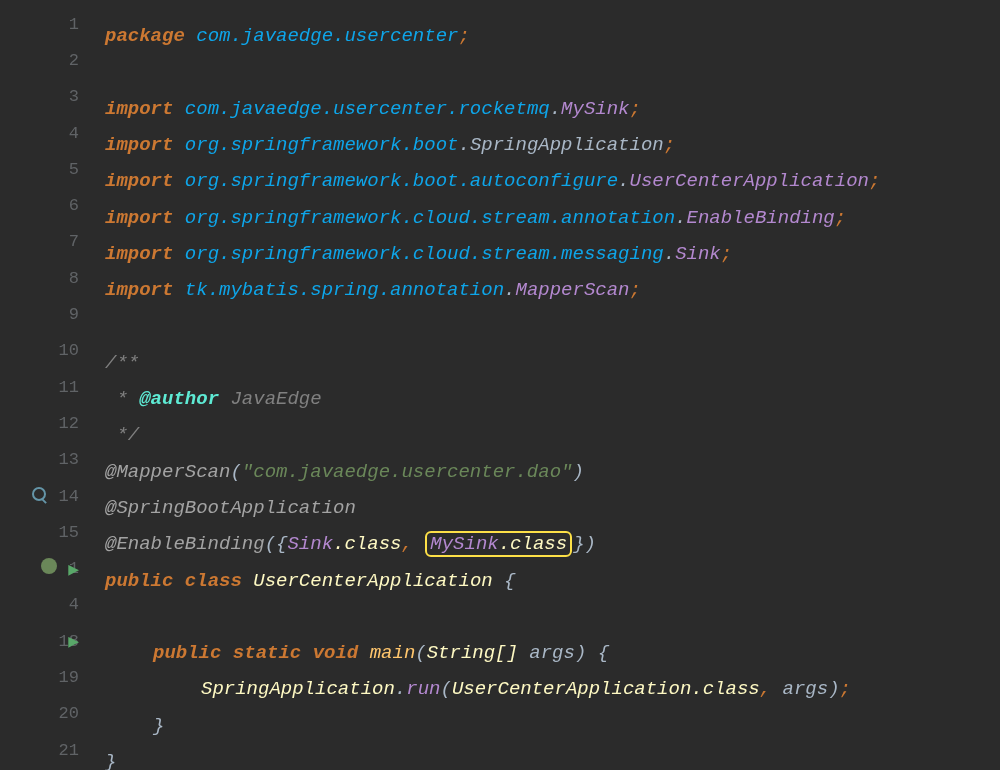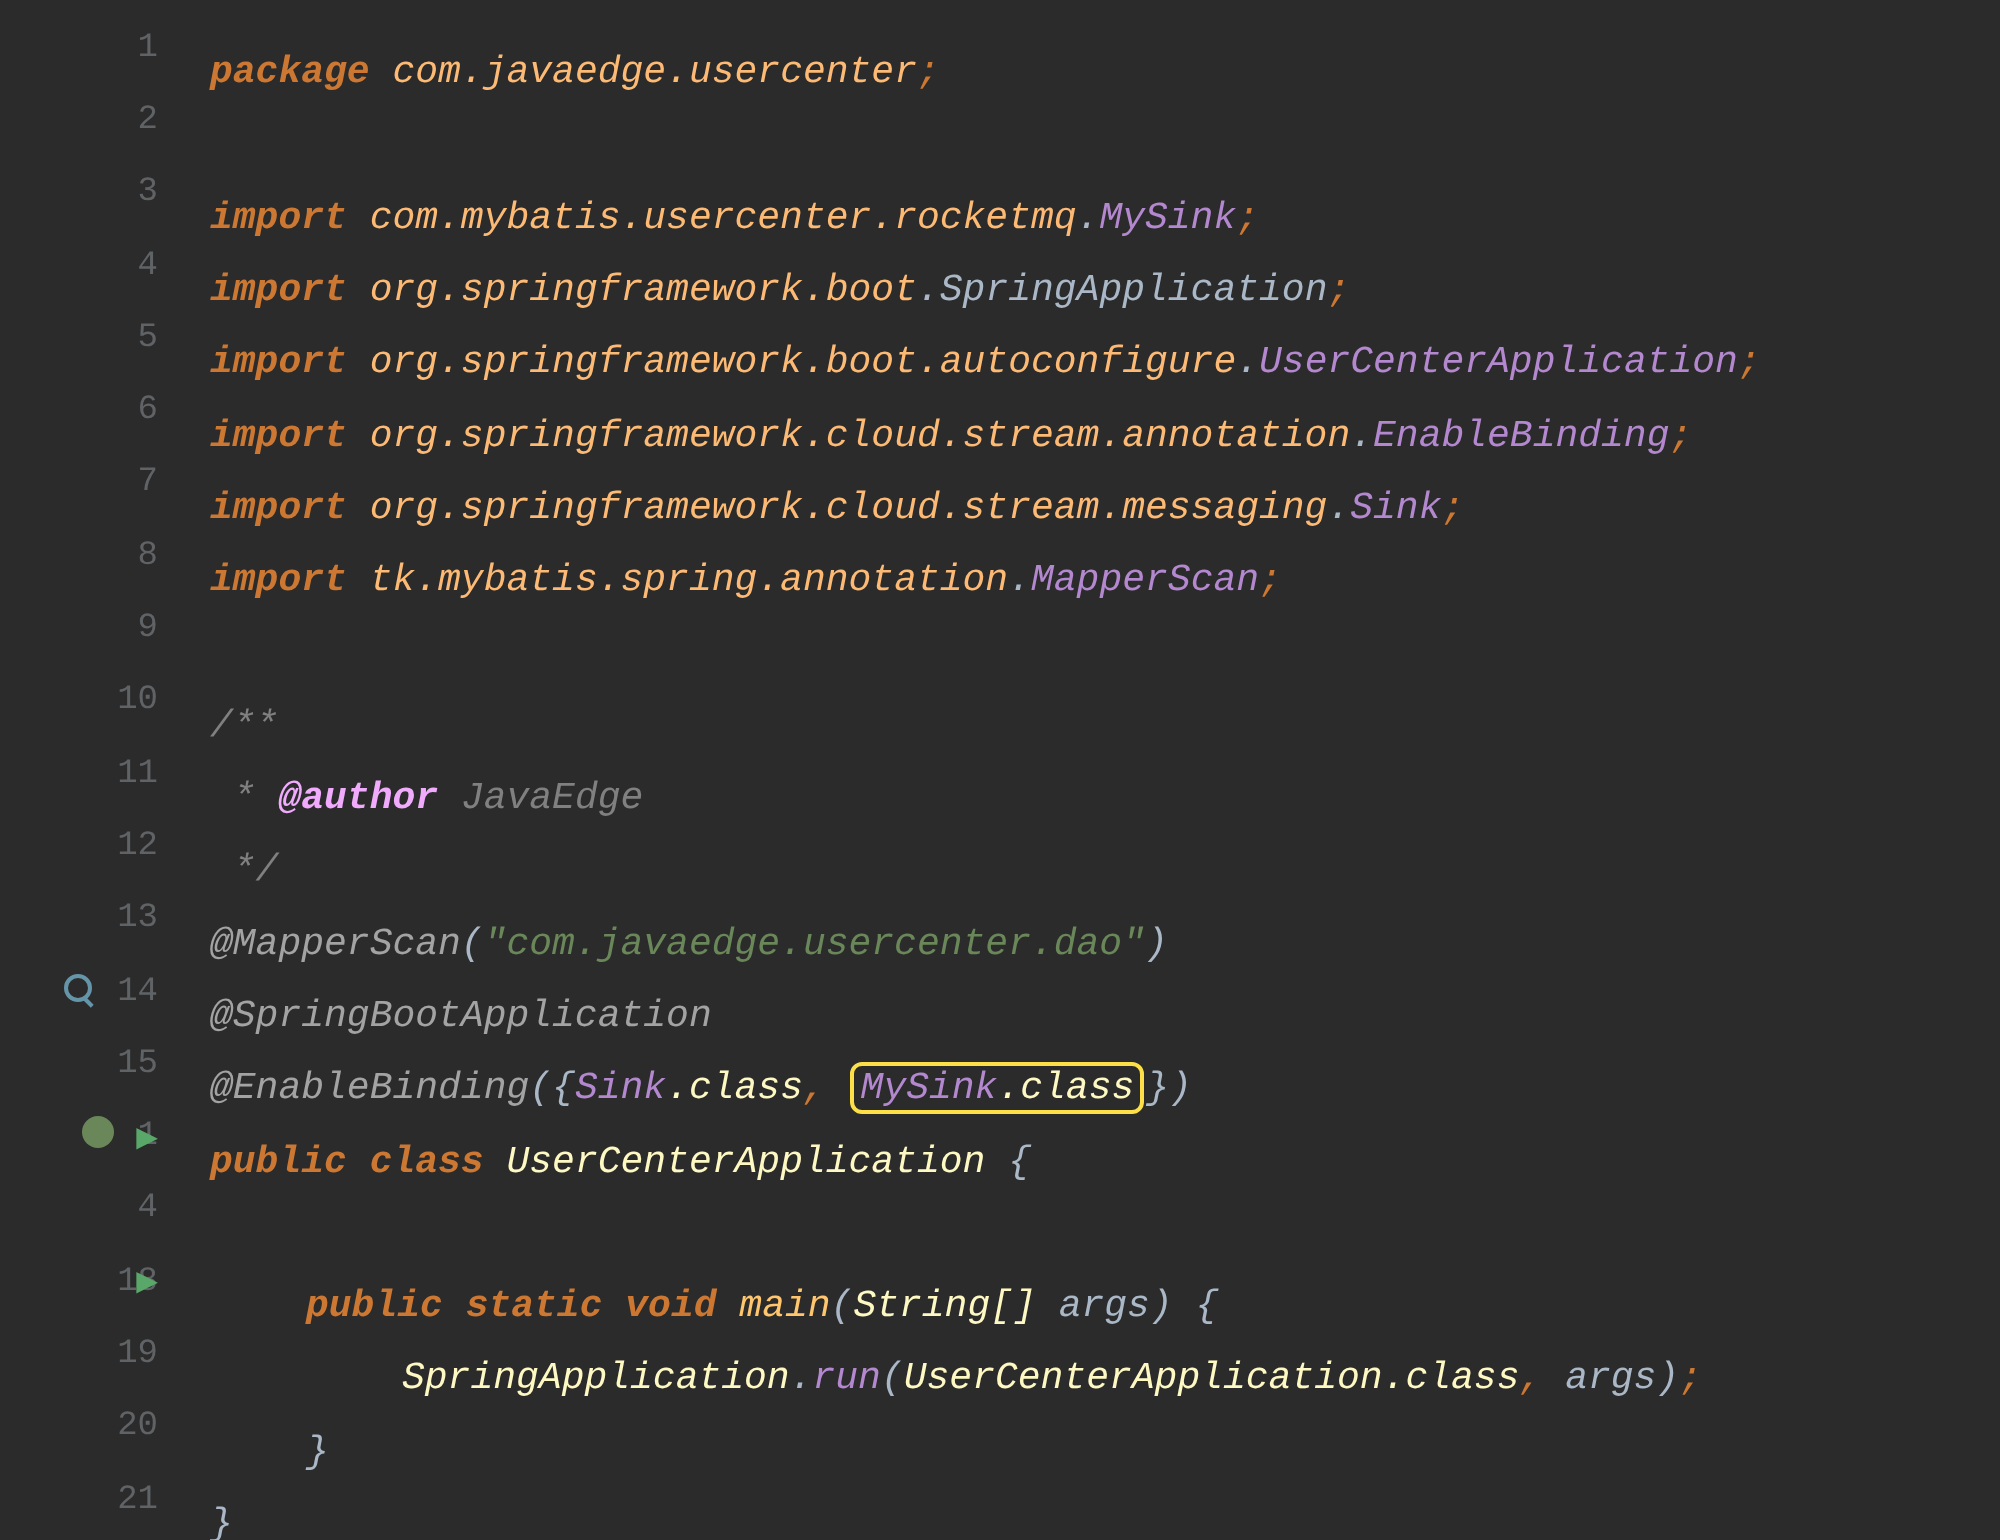--- a/index.html
+++ b/index.html
@@ -62,28 +62,28 @@
     height: 36.3px;
     display: flex;
     align-items: center;
     white-space: pre;
   }
   .indent2 { padding-left: 48px; }
   .indent3 { padding-left: 96px; }
 
   
   .kw   { color: #cc7832; font-weight: bold; }   
-  .pkg  { color: #fdba74; }                       
+  .pkg  { color: #0ea5e9; }                       
   .cls  { color: #a9b7c6; }
   .dot  { color: #a9b7c6; }
   .imp  { color: #b388cf; font-style: italic; }   
   .ann  { color: #a3a3a3; }                       
   .str  { color: #6a8759; }                       
   .cmt  { color: #808080; }                       
-  .doc  { color: #f0abfc; font-weight: bold;}     
+  .doc  { color: #5eead4; font-weight: bold;}     
   .fn   { color: #ffc66d; }                       
   .par  { color: #a9b7c6; }
   .punc { color: #cc7832; }
   .brace{ color: #a9b7c6; }
   .def  { color: #fef9c3; }
 
   .hlbox {
     border: 2px solid #fde047;
     border-radius: 6px;
     padding: 0 3px;
@@ -179,21 +179,21 @@
         <span class="lnum">21</span>
       </div>
   </div>
 
   <div class="code">
 
     <div class="line"><span class="kw">package</span><span class="def"> </span><span class="pkg">com.javaedge.usercenter</span><span class="punc">;</span></div>
 
     <div class="line"></div>
 
-    <div class="line"><span class="kw">import</span><span class="def"> </span><span class="pkg">com.mybatis.usercenter.rocketmq</span><span class="dot">.</span><span class="imp">MySink</span><span class="punc">;</span></div>
+    <div class="line"><span class="kw">import</span><span class="def"> </span><span class="pkg">com.javaedge.usercenter.rocketmq</span><span class="dot">.</span><span class="imp">MySink</span><span class="punc">;</span></div>
 
     <div class="line"><span class="kw">import</span><span class="def"> </span><span class="pkg">org.springframework.boot</span><span class="dot">.</span><span class="cls">SpringApplication</span><span class="punc">;</span></div>
 
     <div class="line"><span class="kw">import</span><span class="def"> </span><span class="pkg">org.springframework.boot.autoconfigure</span><span class="dot">.</span><span class="imp">UserCenterApplication</span><span class="punc">;</span></div>
 
     <div class="line"><span class="kw">import</span><span class="def"> </span><span class="pkg">org.springframework.cloud.stream.annotation</span><span class="dot">.</span><span class="imp">EnableBinding</span><span class="punc">;</span></div>
 
     <div class="line"><span class="kw">import</span><span class="def"> </span><span class="pkg">org.springframework.cloud.stream.messaging</span><span class="dot">.</span><span class="imp">Sink</span><span class="punc">;</span></div>
 
     <div class="line"><span class="kw">import</span><span class="def"> </span><span class="pkg">tk.mybatis.spring.annotation</span><span class="dot">.</span><span class="imp">MapperScan</span><span class="punc">;</span></div>

